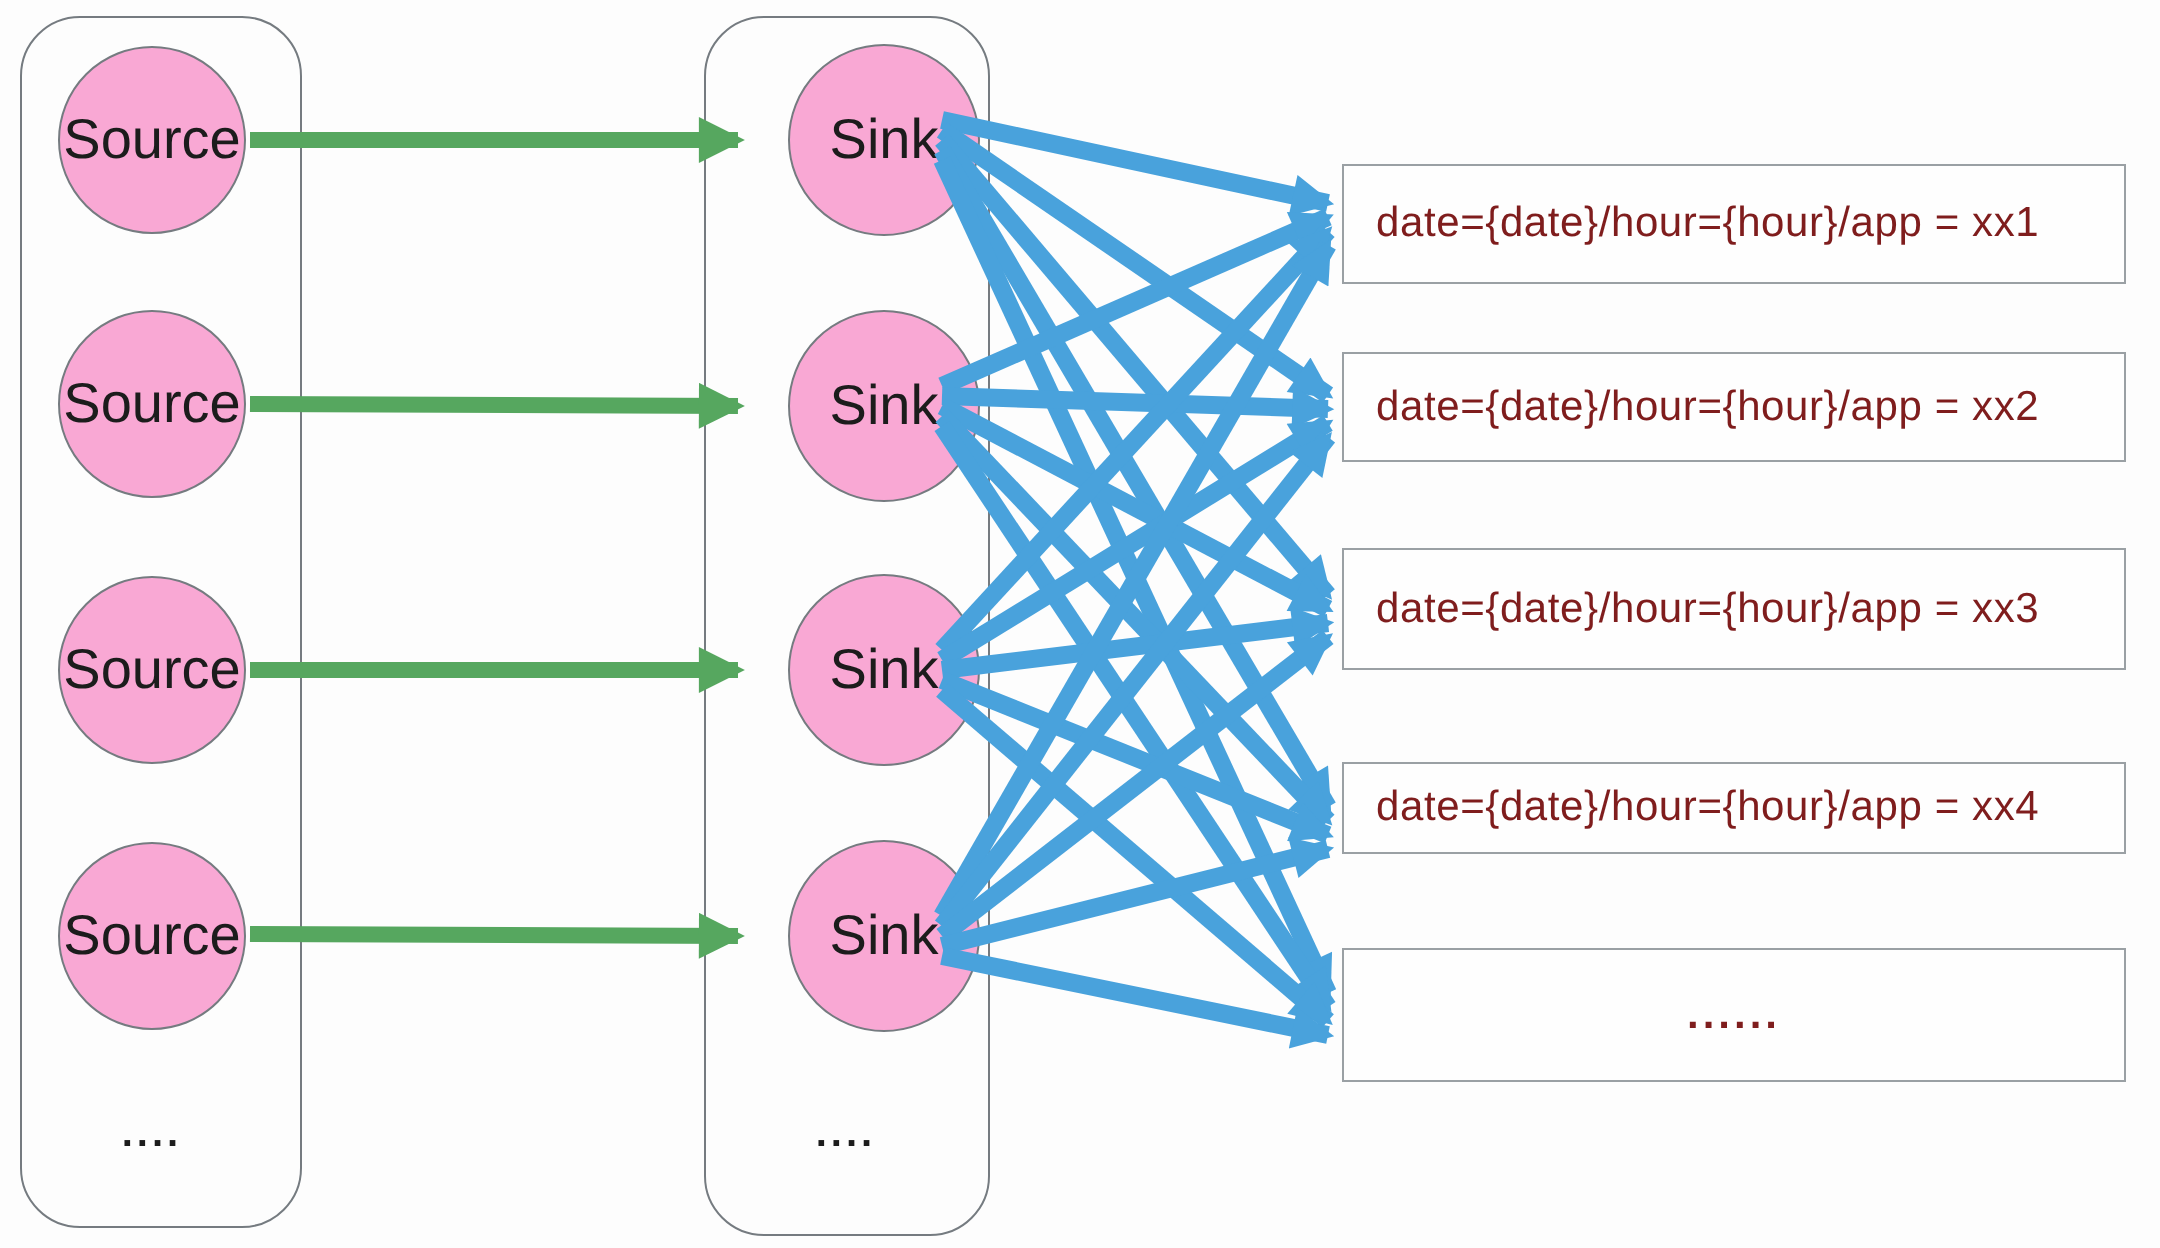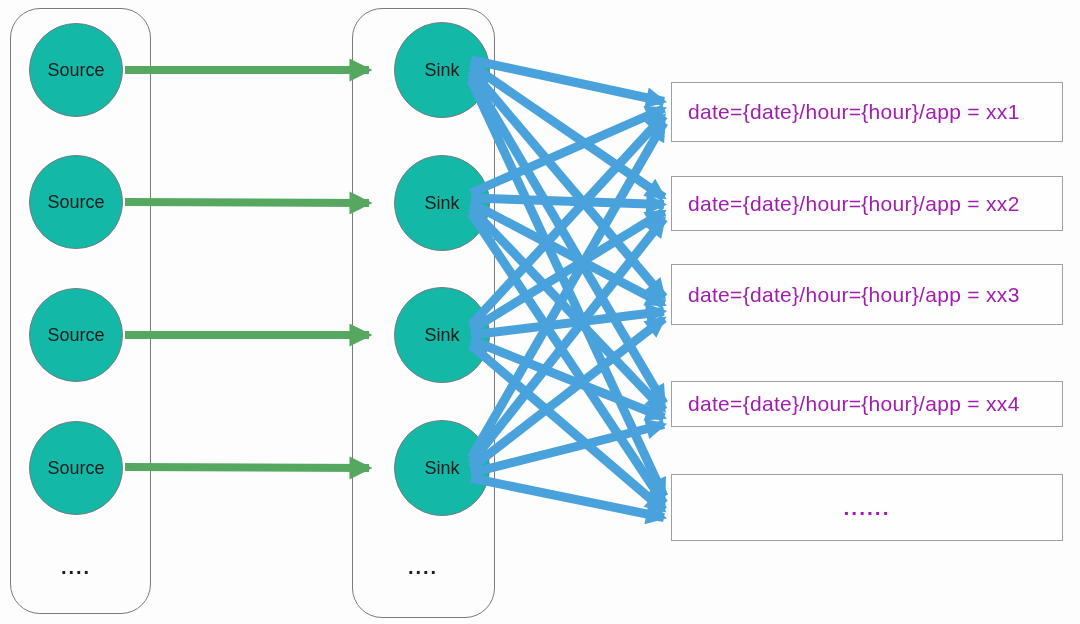--- a/index.html
+++ b/index.html
@@ -10,45 +10,45 @@
   }
   .group {
     position:absolute; border:1.5px solid #757b80;
     border-radius:30px; background:transparent; box-sizing:border-box;
   }
   .group.src-group { left:10px; top:8px;  width:141px; height:606px; }
   .group.snk-group { left:352px; top:8px; width:143px; height:610px; }
 
   .node {
     position:absolute; border:1.5px solid #757b80; border-radius:50%;
-    background:#14b8a6; box-sizing:border-box;
+    background:#f9a8d4; box-sizing:border-box;
     display:flex; align-items:center; justify-content:center;
-    font-size:18px; color:#1c1c1c; z-index:2;
+    font-size:28px; color:#1c1c1c; z-index:2;
   }
   .node.src { width:94px; height:94px; left:29px; }
   .node.snk { width:96px; height:96px; left:394px; }
   .src.n0 { top:23px; }  .src.n1 { top:155px; } .src.n2 { top:288px; } .src.n3 { top:421px; }
   .snk.n0 { top:22px; }  .snk.n1 { top:155px; } .snk.n2 { top:287px; } .snk.n3 { top:420px; }
 
   .ellipsis {
     position:absolute; text-align:center; font-size:20px; font-weight:bold;
     letter-spacing:2px; color:#1c1c1c; z-index:2;
   }
   .ellipsis.src-e { left:29px;  width:94px; top:556px; }
   .ellipsis.snk-e { left:375px; width:96px; top:556px; }
 
   .box {
     position:absolute; left:671px; width:392px; box-sizing:border-box;
     border:1px solid #9aa0a4; background:#fefefe;
     display:flex; align-items:center; padding-left:16px;
-    font-size:21px; color:#a21caf; letter-spacing:0.3px; z-index:1;
+    font-size:21px; color:#7f1d1d; letter-spacing:0.3px; z-index:1;
   }
   .box.b0 { top:82px;  height:60px; }
   .box.b1 { top:176px; height:55px; }
-  .box.b2 { top:264px; height:61px;text-align:center; }
+  .box.b2 { top:274px; height:61px;text-align:center; }
   .box.b3 { top:381px; height:46px; }
   .box.b4 { top:474px; height:67px; justify-content:center; padding-left:0;
             font-weight:bold; letter-spacing:2px; }
 
   svg.edge-layer {
     position:absolute; left:0; top:0; width:1080px; height:624px;
     z-index:3; pointer-events:none;
   }
 </style>
 </head>

